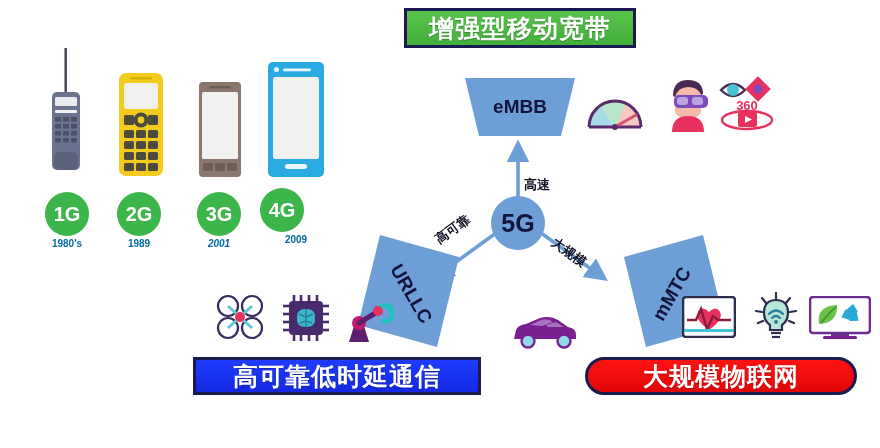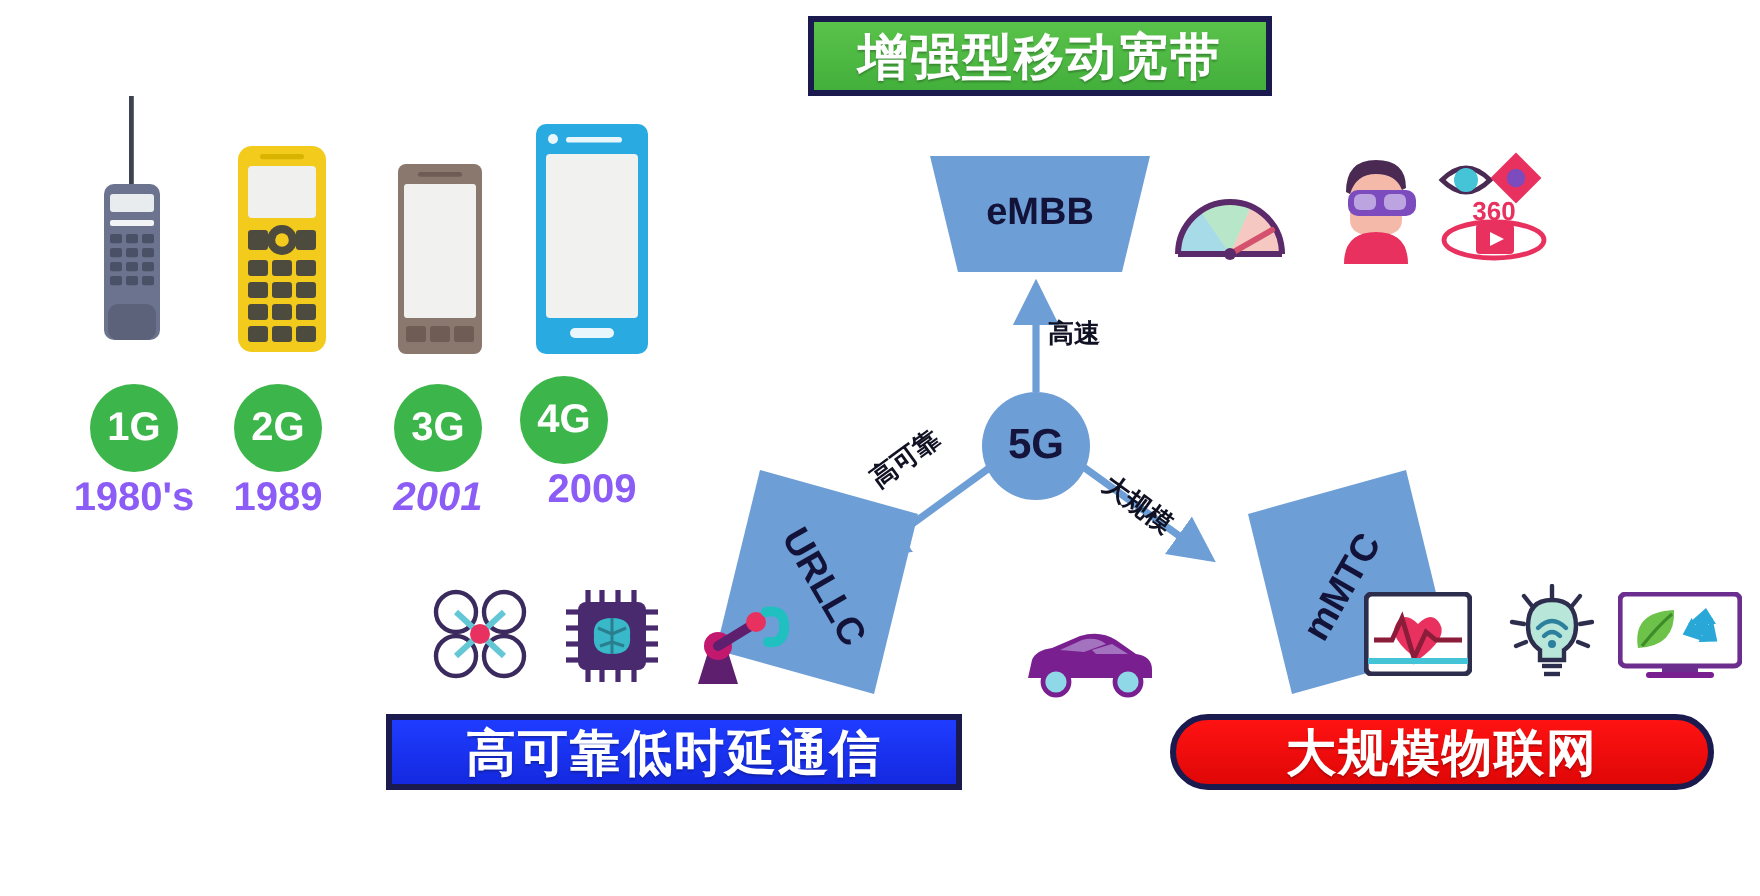--- a/index.html
+++ b/index.html
@@ -25,32 +25,32 @@
   #banner-mmtc{left:572px;top:357px;width:272px;height:38px;background:#f10c0c;
     background:linear-gradient(180deg,#ff1212 0%,#e00707 100%);font-size:25px;border-radius:19px;}
 
   
   .gen-circle{
     position:absolute;width:44px;height:44px;border-radius:50%;
     background:#3cb54a;color:#ffffff;font-size:20px;font-weight:bold;
     display:flex;align-items:center;justify-content:center;
   }
   .gen-year{
-    position:absolute;font-size:20px;font-weight:bold;color:#8b5cf6;
+    position:absolute;font-size:10px;font-weight:bold;color:#0369a1;
     text-align:center;width:80px;
   }
 
   
   .phone{position:absolute;}
 
   
   #hub{
     position:absolute;left:478px;top:196px;width:54px;height:54px;border-radius:50%;
     background:#6d9ed6;display:flex;align-items:center;justify-content:center;
-    color:#14143c;font-size:21px;font-weight:bold;
+    color:#14143c;font-size:25px;font-weight:bold;
   }
   .slab-label{
     color:#13133a;font-weight:bold;font-size:19px;
     display:flex;align-items:center;justify-content:center;
     width:100%;height:100%;
   }
   .arrow-label{
     position:absolute;font-size:13px;font-weight:bold;color:#111124;white-space:nowrap;
   }
 </style>
@@ -153,21 +153,21 @@
   </svg>
 
   <div class="abs" style="left:452px;top:78px;">
     <svg width="110" height="58" viewBox="0 0 110 58">
       <polygon points="0,0 110,0 96,58 14,58" fill="#6d9ed6"></polygon>
     </svg>
     <div class="abs" style="left:0;top:0;width:110px;height:58px;">
       <div class="slab-label">eMBB</div>
     </div>
   </div>
-  <div class="arrow-label" style="left:511px;top:158px;">高速</div>
+  <div class="arrow-label" style="left:511px;top:176px;">高速</div>
 
   <div class="abs" style="left:345px;top:235px;width:110px;height:112px;">
     <svg width="110" height="112" viewBox="0 0 110 112" style="position:absolute;left:0;top:0;">
       <polygon points="22,0 101,22 79,112 0,90" fill="#6d9ed6"></polygon>
     </svg>
     <div class="abs" style="left:18px;top:24px;width:70px;height:70px;
         transform:rotate(60deg);transform-origin:50% 50%;">
       <div class="slab-label">URLLC</div>
     </div>
   </div>

